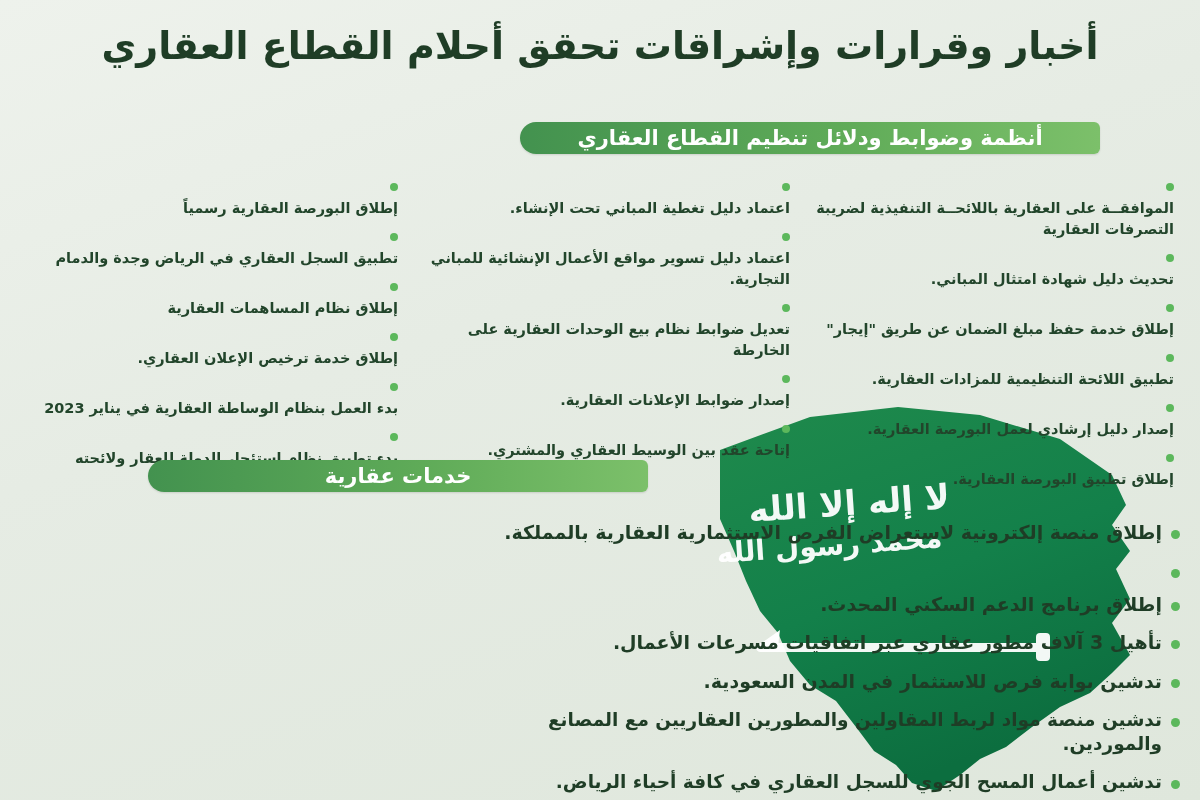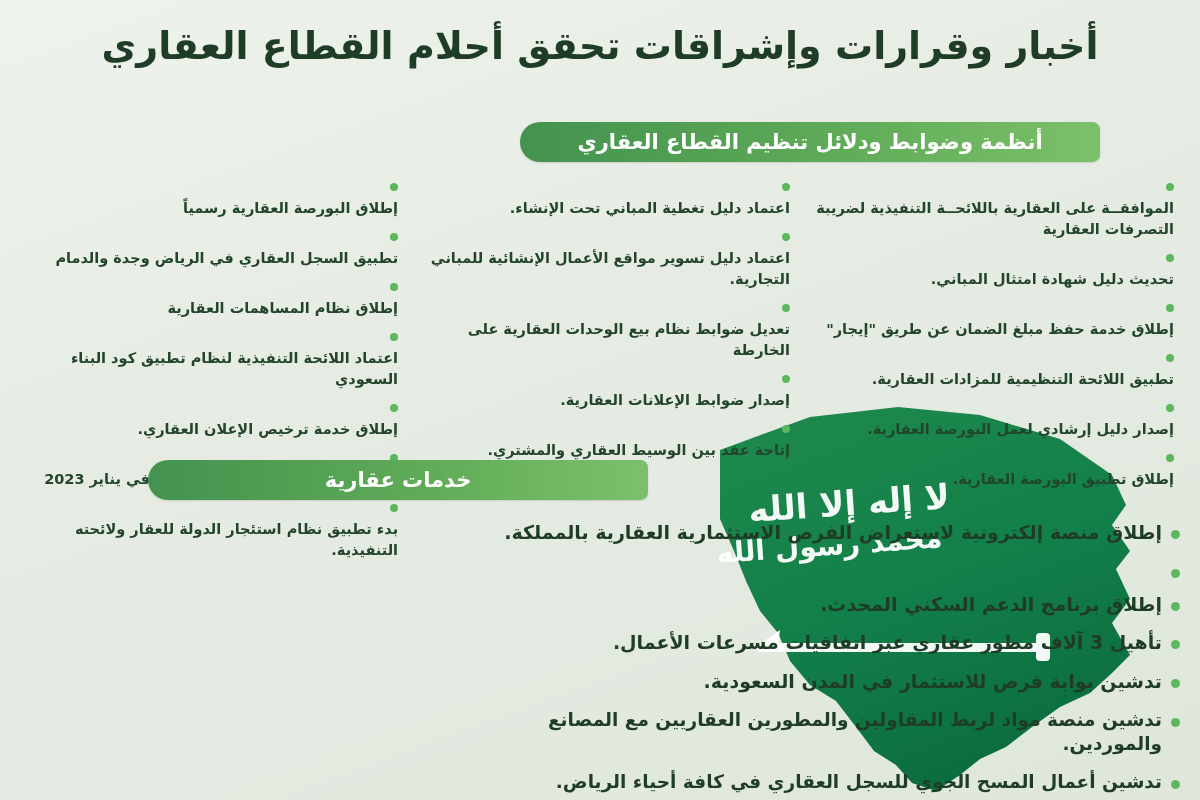--- a/index.html
+++ b/index.html
@@ -33,21 +33,21 @@
     font-weight: bold;
     line-height: 1.28;
     color: #1f3d26;
     letter-spacing: 0;
     z-index: 5;
   }
 
   
   .pill {
     position: absolute;
-    height: 40px;
+    height: 32px;
     border-radius: 8px 8px 8px 8px;
     background: linear-gradient(90deg, #43924f 0%, #5fab58 55%, #7cc06a 100%);
     color: #ffffff;
     font-size: 21px;
     font-weight: bold;
     display: flex;
     align-items: center;
     justify-content: center;
     z-index: 6;
     box-shadow: 0 1px 2px rgba(0,0,0,.12);
@@ -258,24 +258,20 @@
       <li>
           <span class="dot"></span>
           <span class="txt">تطبيق السجل العقاري في الرياض وجدة والدمام</span>
         </li>
       <li>
           <span class="dot"></span>
           <span class="txt">إطلاق نظام المساهمات العقارية</span>
         </li>
       <li>
           <span class="dot"></span>
-          <span class="txt">اعتماد اللائحة التنفيذية لنظام تطبيق كود البناء السعودي</span>
-        </li>
-      <li>
-          <span class="dot"></span>
           <span class="txt">إطلاق خدمة ترخيص الإعلان العقاري.</span>
         </li>
       <li>
           <span class="dot"></span>
           <span class="txt">بدء العمل بنظام الوساطة العقارية في يناير 2023</span>
         </li>
       <li>
           <span class="dot"></span>
           <span class="txt">بدء تطبيق نظام استئجار الدولة للعقار ولائحته التنفيذية.</span>
         </li>

